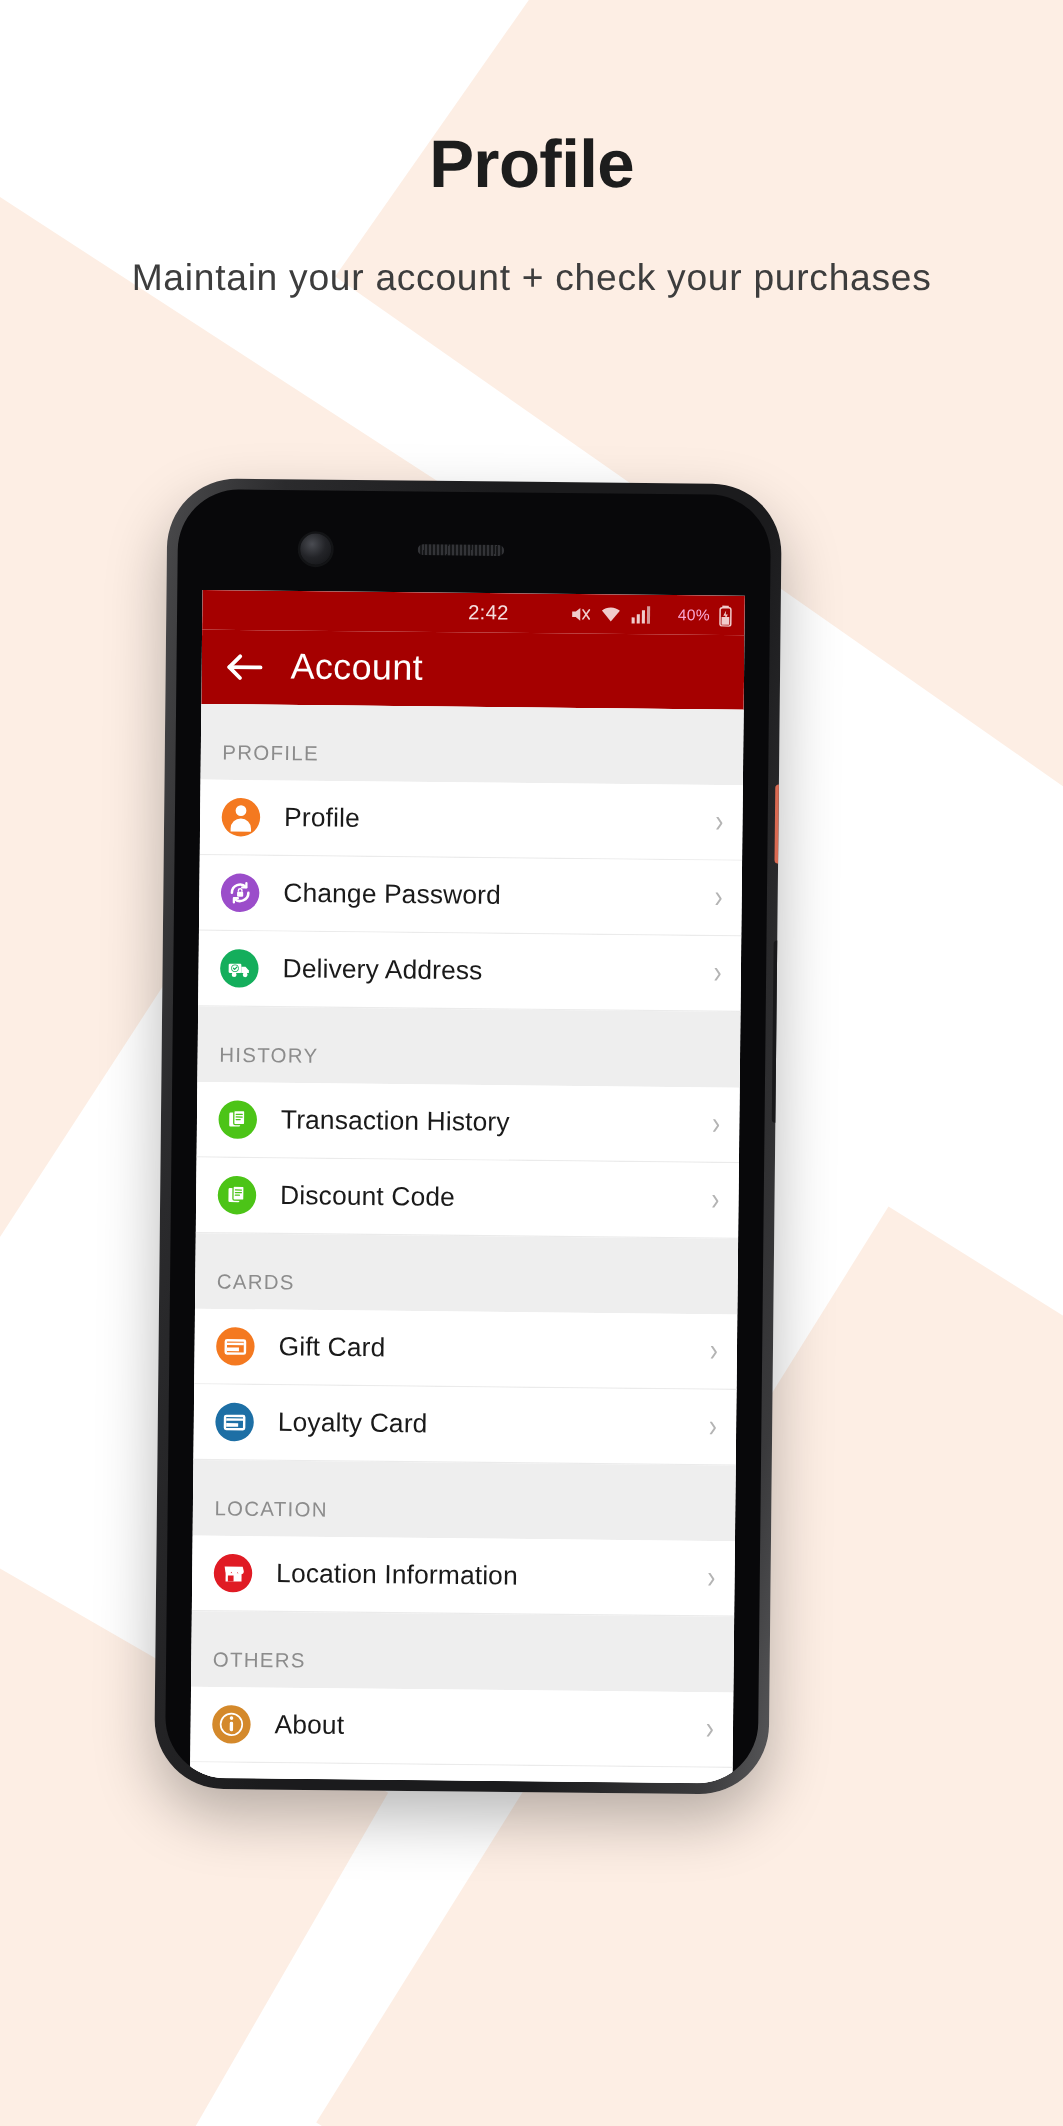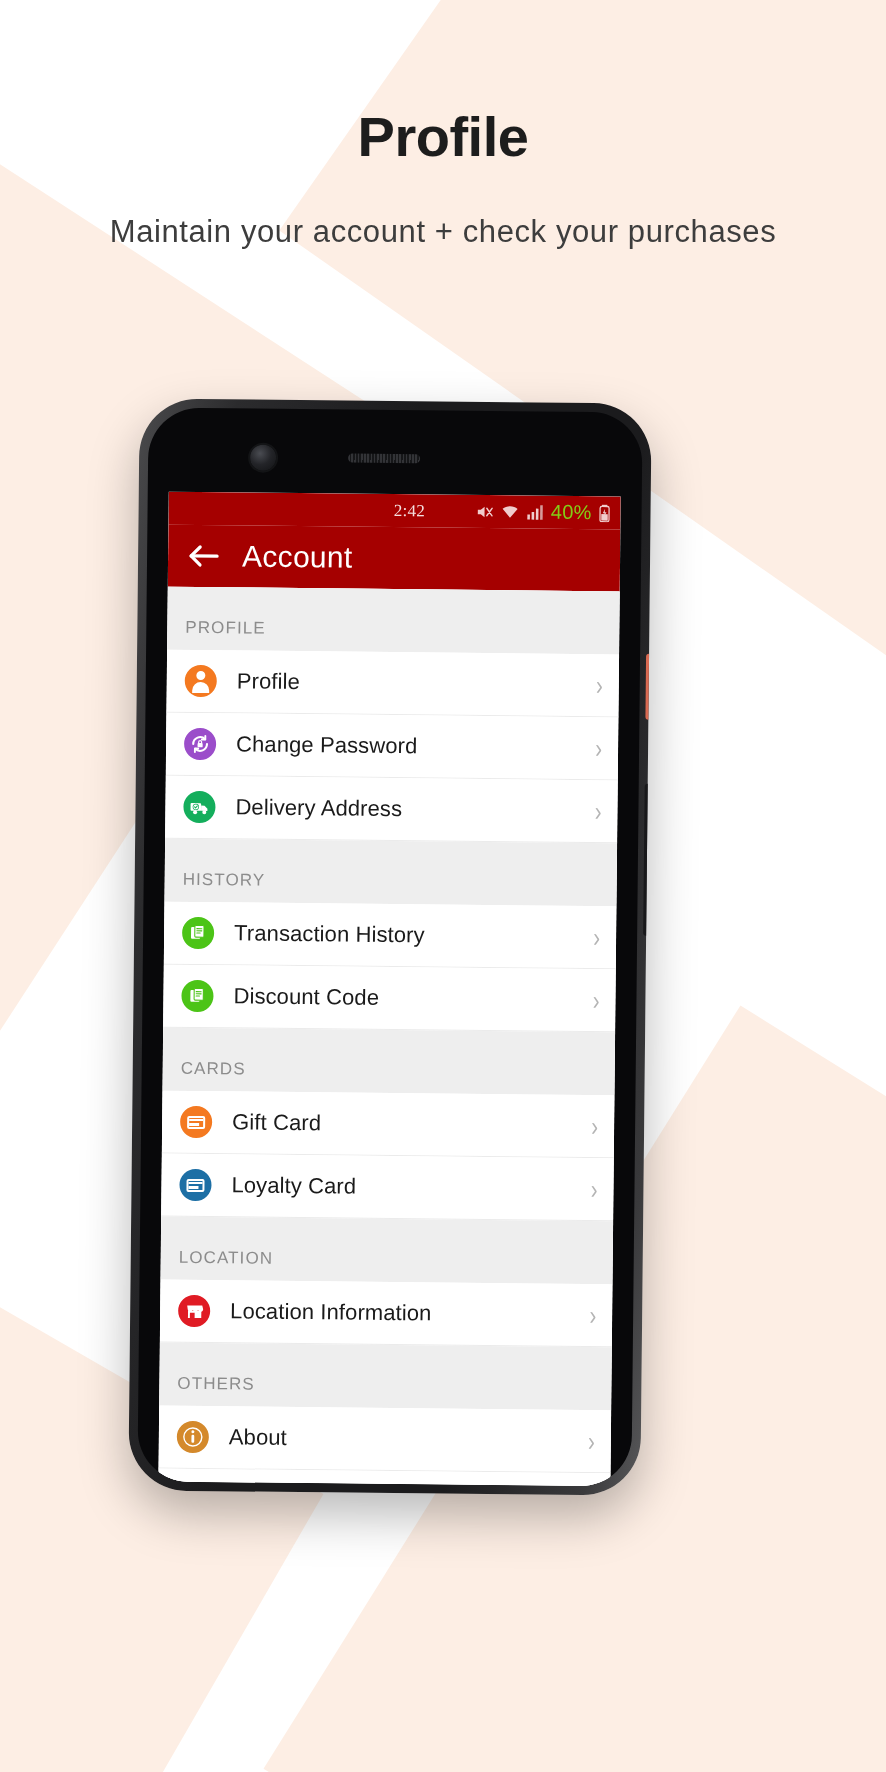--- a/index.html
+++ b/index.html
@@ -132,23 +132,23 @@
     height: 33px;
     background: #a50000;
     display: flex;
     align-items: center;
     justify-content: flex-end;
     padding: 0 10px 0 0;
     color: #f4d9d9;
     font-size: 17px;
     gap: 7px;
   }
-  #status-time { margin-right: 44px; letter-spacing: .2px; color:#f5dede;font-family:Liberation Serif, serif; }
+  #status-time { margin-right: 44px; letter-spacing: .2px; color:#f5dede; }
   .st-icon { display: inline-flex; align-items: center; }
-  #battery-pct { font-size: 20px; color:#84cc16; letter-spacing:.2px; }
+  #battery-pct { font-size: 13px; color:#f9a8d4; letter-spacing:.2px;margin-left:15px; }
 
   
   #appbar {
     height: 62px;
     background: #a50000;
     display: flex;
     align-items: center;
     padding-left: 21px;
     gap: 22px;
   }

